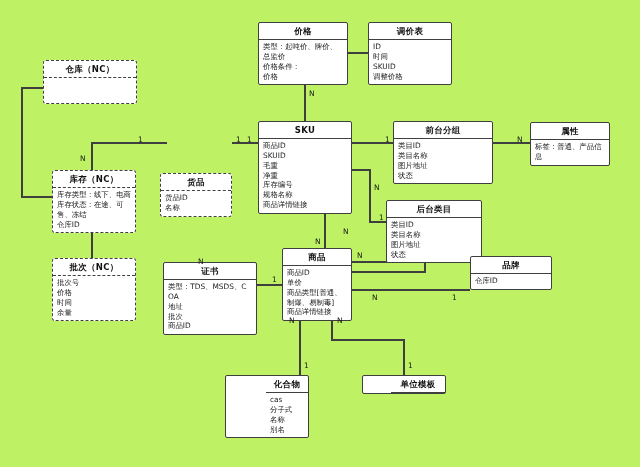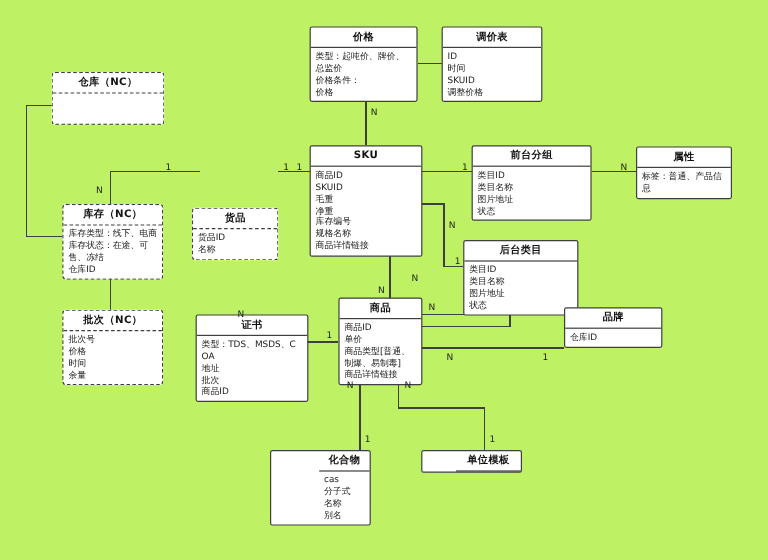--- a/index.html
+++ b/index.html
@@ -230,21 +230,21 @@
   <div class="entity" style="left:225px; top:375px; width:84px;padding-left:40px;">
     <div class="ent-title">化合物</div>
     <div class="ent-body">
       <div class="attr">cas</div>
       <div class="attr">分子式</div>
       <div class="attr">名称</div>
       <div class="attr">别名</div>
     </div>
   </div>
 
-  <div class="entity" style="left:351px; top:375px; width:84px;padding-left:28px;">
+  <div class="entity" style="left:362px; top:375px; width:84px;padding-left:28px;">
     <div class="ent-title">单位模板</div>
   </div>
 
   <div class="card" style="left:309px; top:90px;">N</div>
   <div class="card" style="left:138px; top:136px;">1</div>
   <div class="card" style="left:236px; top:136px;">1</div>
   <div class="card" style="left:247px; top:136px;">1</div>
   <div class="card" style="left:80px; top:155px;">N</div>
   <div class="card" style="left:385px; top:136px;">1</div>
   <div class="card" style="left:517px; top:136px;">N</div>

